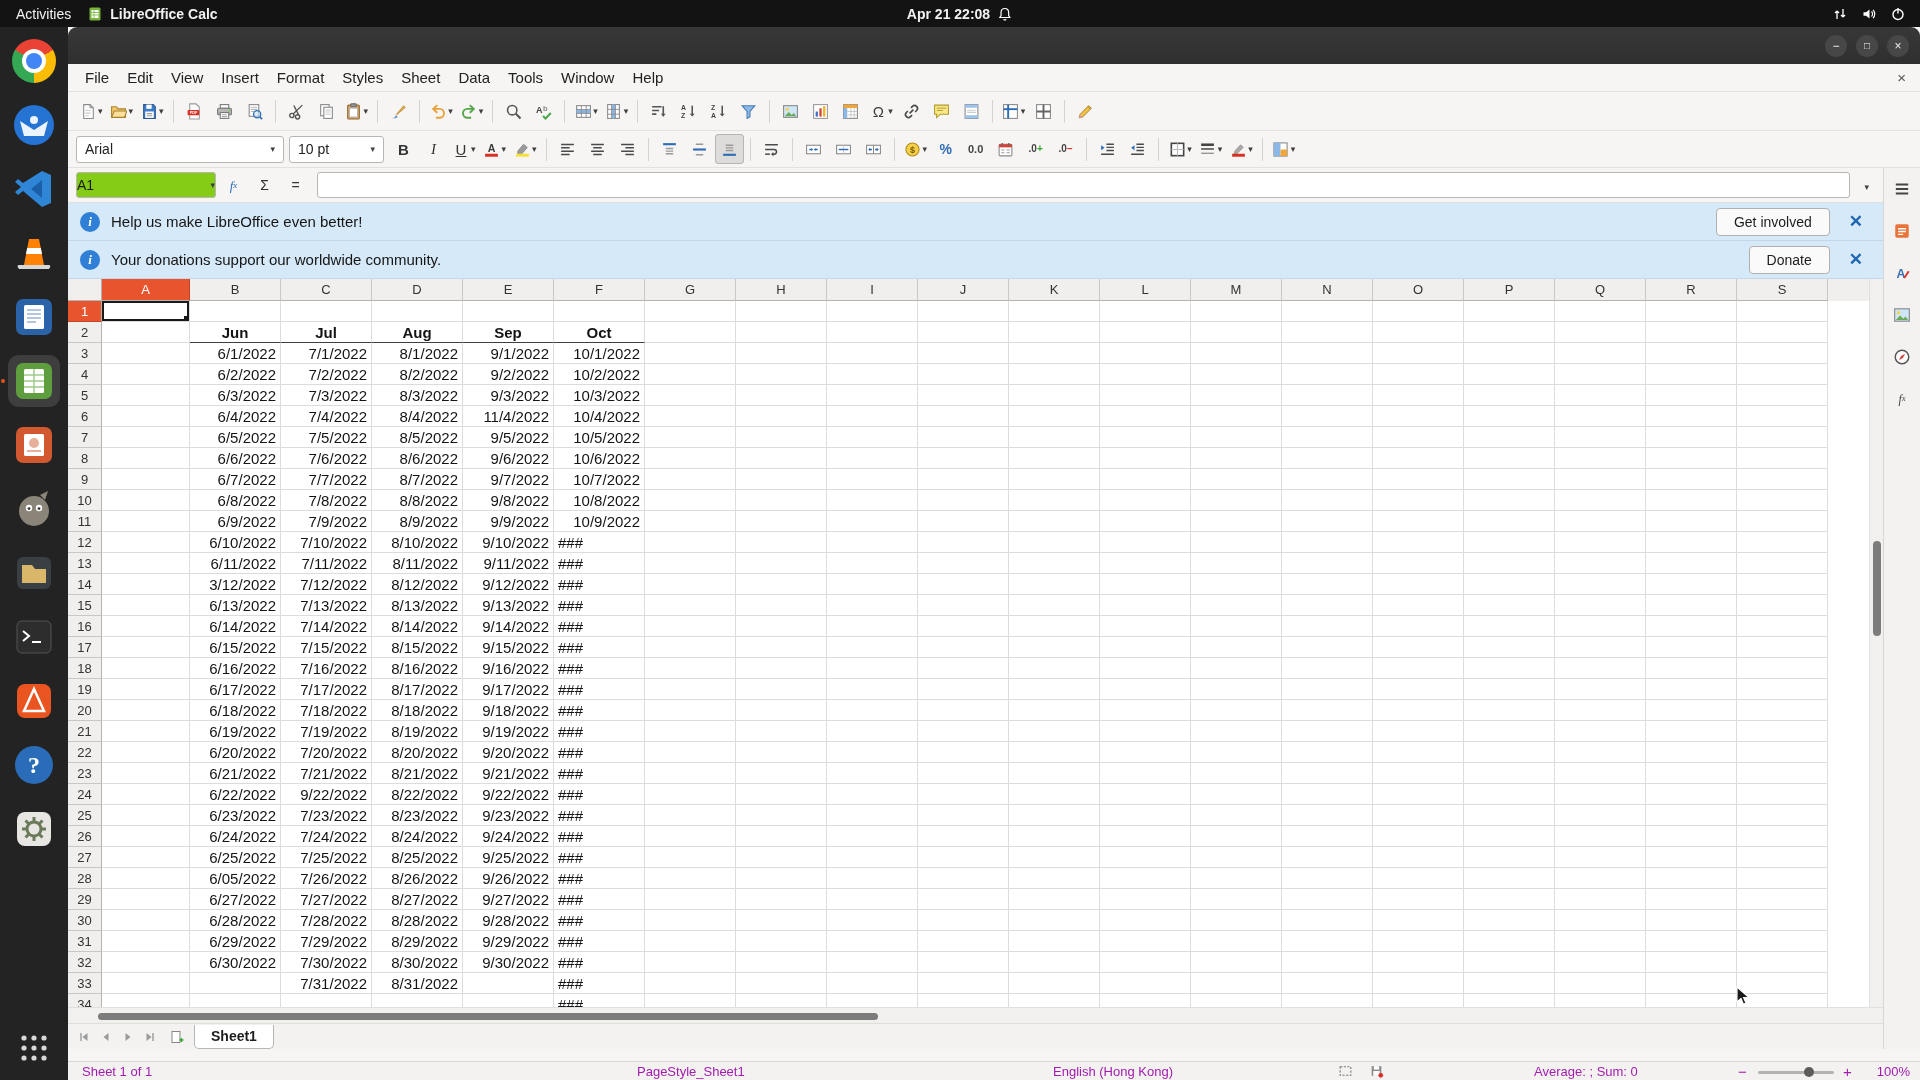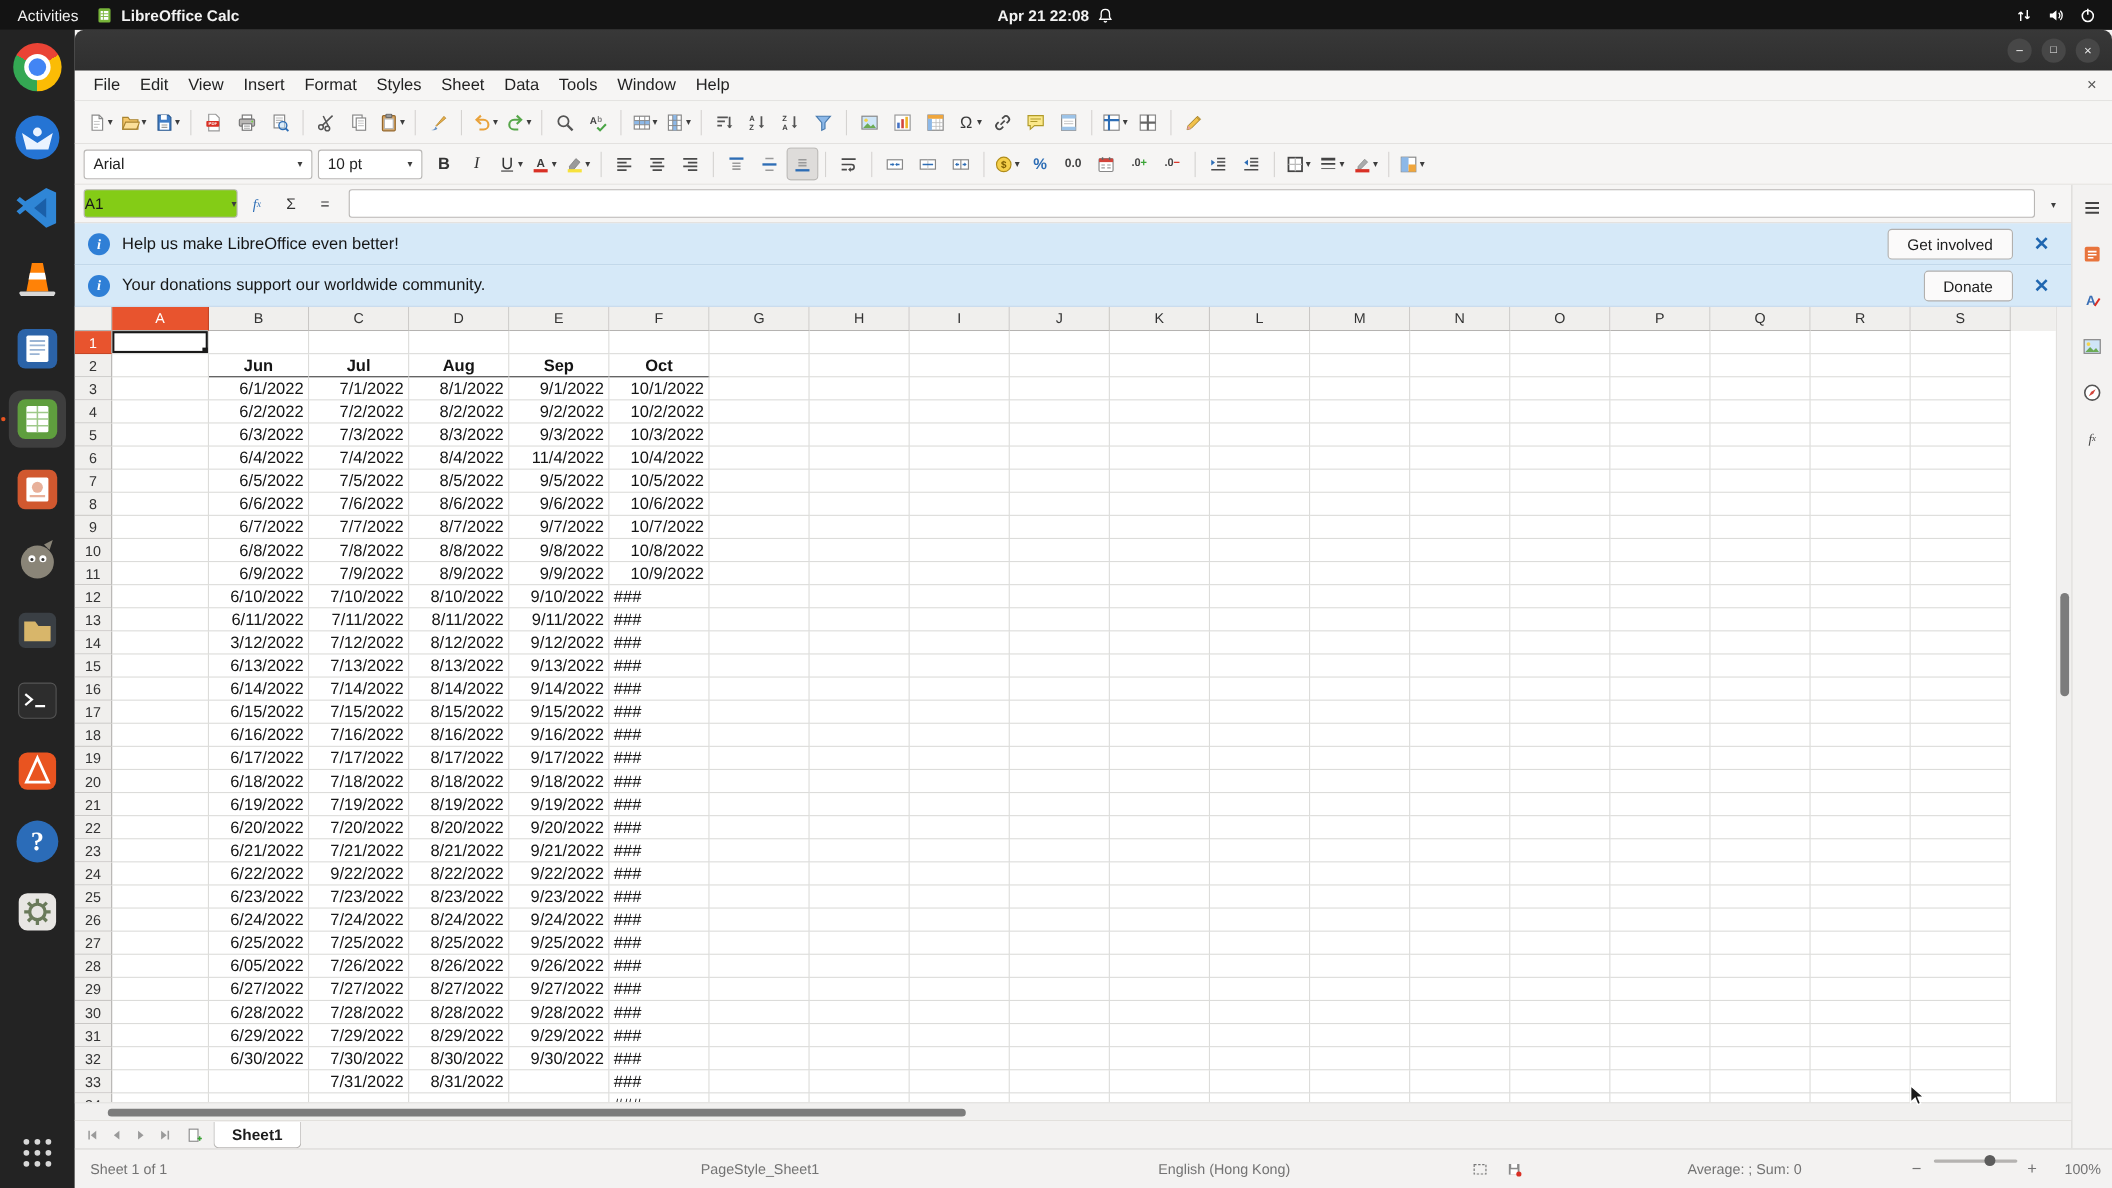--- a/index.html
+++ b/index.html
@@ -97,21 +97,21 @@
 .hthumb{position:absolute;top:5px;height:7px;border-radius:4px;background:#7c7c7c;left:30px;width:780px;}
 
 .tabbar{height:26px;background:#f3f2f1;display:flex;align-items:center;gap:2px;padding-left:6px;border-top:1px solid #e0deda;font-size:14px;color:#222;flex:none;}
 .tabnav{width:20px;height:20px;display:flex;align-items:center;justify-content:center;}
 .tabnav svg{width:12px;height:12px;display:block;}
 .inserttab{width:22px;height:20px;display:flex;align-items:center;justify-content:center;margin:0 4px;}
 .inserttab svg{width:14px;height:14px;display:block;}
 .sheettab{height:24px;display:flex;align-items:center;padding:0 16px;background:#fff;border:1px solid #b8b6b4;border-top:none;border-radius:0 0 5px 5px;font-weight:bold;color:#1c1c1c;}
 
 
-.statusbar{height:36px;background:#f3f2f1;border-top:1px solid #d8d6d4;position:relative;font-size:13px;color:#737373;flex:none;}
+.statusbar{height:19px;background:#f3f2f1;border-top:1px solid #d8d6d4;position:relative;font-size:13px;color:#a21caf;flex:none;margin-top:12px;}
 .sb{position:absolute;top:50%;transform:translateY(-50%);white-space:nowrap;}
 .sbi{position:absolute;top:50%;transform:translateY(-50%);width:15px;height:15px;}
 .sbi svg{width:15px;height:15px;display:block;}
 .zoomtrack{position:absolute;left:1690px;top:9px;width:76px;height:3px;background:#b5b3b1;border-radius:2px;}
 .zoomthumb{position:absolute;left:60%;top:-4px;width:10px;height:10px;border-radius:50%;background:#5c5c5c;}
 
 .cursor{position:absolute;z-index:50;pointer-events:none;}
 </style>
 </head>
 <body>

